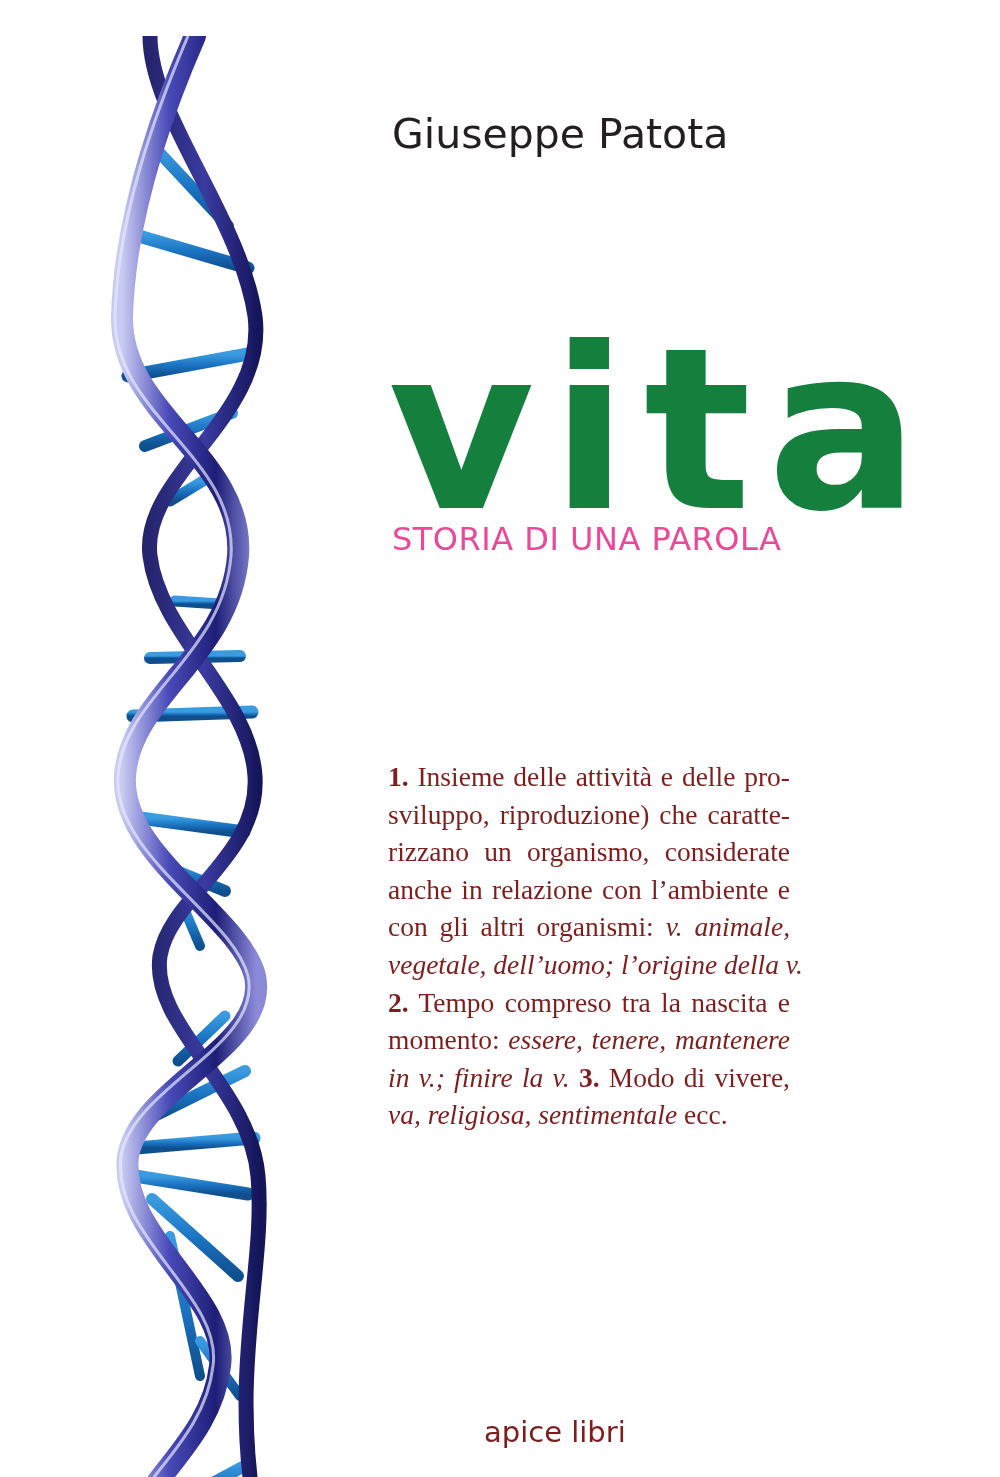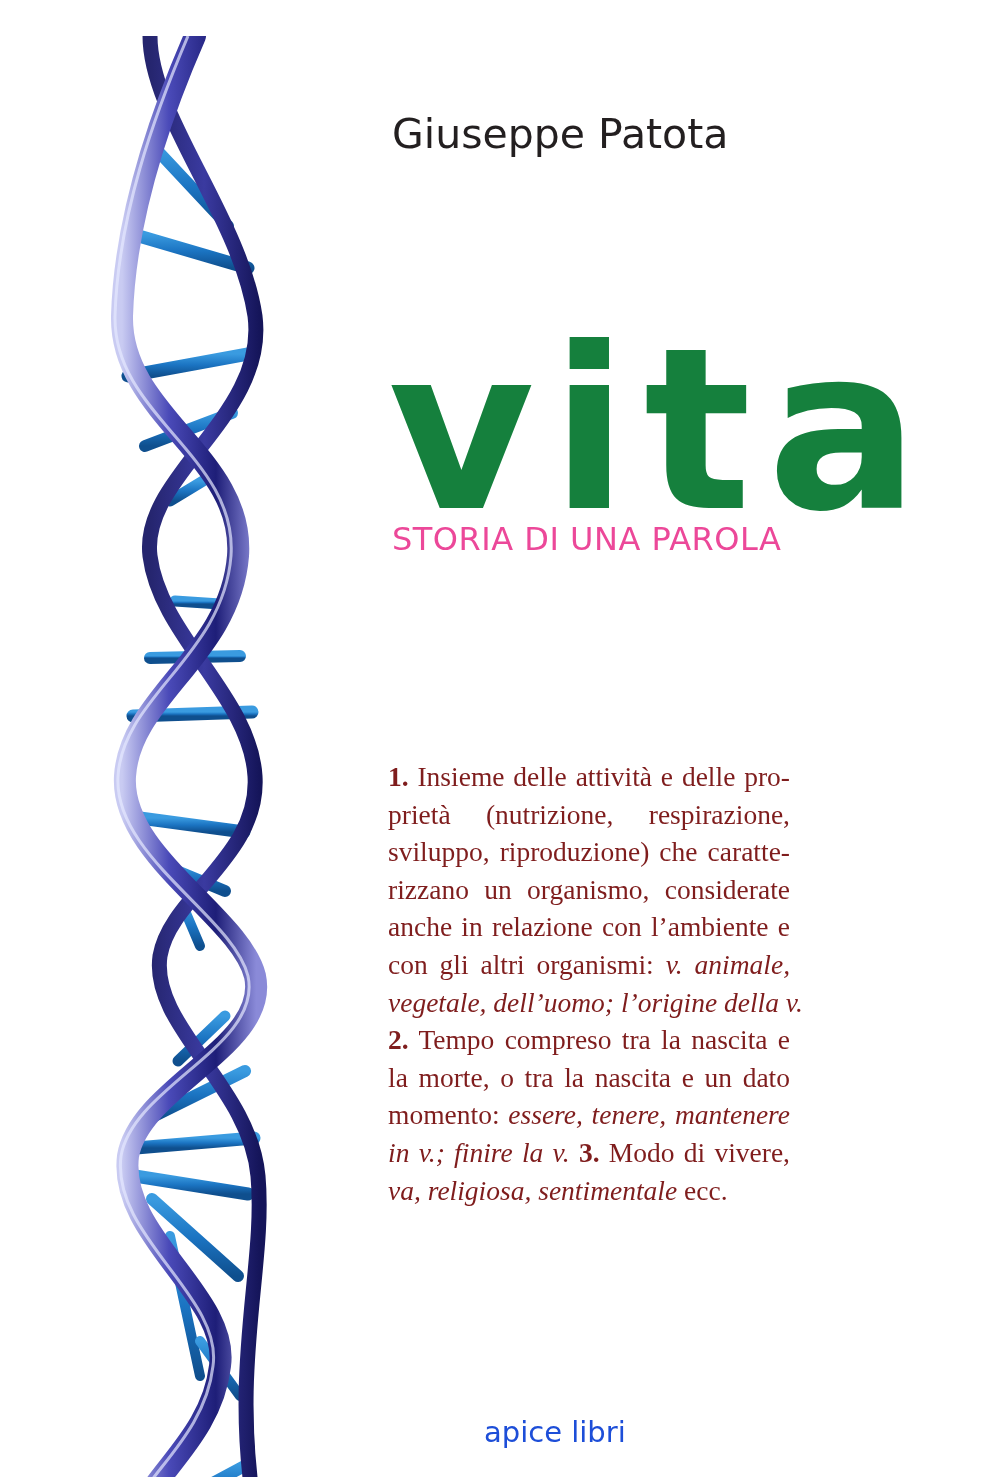--- a/index.html
+++ b/index.html
@@ -78,21 +78,21 @@
       text-align-last: left;
     }
     .def-line b { font-weight: bold; }
     .def-line i { font-style: italic; }
     .publisher {
       position: absolute;
       left: 484px;
       top: 1379px;
       font-family: "DejaVu Sans", "Liberation Sans", sans-serif;
       font-size: 29px;
-      color: #1d4ed8;
+      color: #7f1d1d;
       white-space: nowrap;
     }
   </style>
 </head>
 <body>
 
 <div class="cover">
 
   <svg class="helix" viewBox="0 0 380 1477" xmlns="http://www.w3.org/2000/svg">
     <defs>
@@ -154,27 +154,25 @@
   </svg>
 
   <div class="author">Giuseppe Patota</div>
 
   <div class="title">vita</div>
 
   <div class="subtitle">STORIA DI UNA PAROLA</div>
 
   <div class="definition">
     <div class="def-line"><b>1.</b><span> Insieme delle attività e delle pro-</span></div>
-    <div class="def-line"><span>prietà (nutrizione, respirazione,</span></div>
     <div class="def-line"><span>sviluppo, riproduzione) che caratte-</span></div>
     <div class="def-line"><span>rizzano un organismo, considerate</span></div>
     <div class="def-line"><span>anche in relazione con l’ambiente e</span></div>
     <div class="def-line"><span>con gli altri organismi: </span><i>v. animale,</i></div>
     <div class="def-line"><i>vegetale, dell’uomo; l’origine della v.</i></div>
     <div class="def-line"><b>2.</b><span> Tempo compreso tra la nascita e</span></div>
-    <div class="def-line"><span>la morte, o tra la nascita e un dato</span></div>
     <div class="def-line"><span>momento: </span><i>essere, tenere, mantenere</i></div>
     <div class="def-line"><i>in v.; finire la v.</i><span> </span><b>3.</b><span> Modo di vivere,</span></div>
     <div class="def-line last"><i>va, religiosa, sentimentale</i><span> ecc.</span></div>
   </div>
 
   <div class="publisher">apice libri</div>
 </div>
 
 </body></html>

